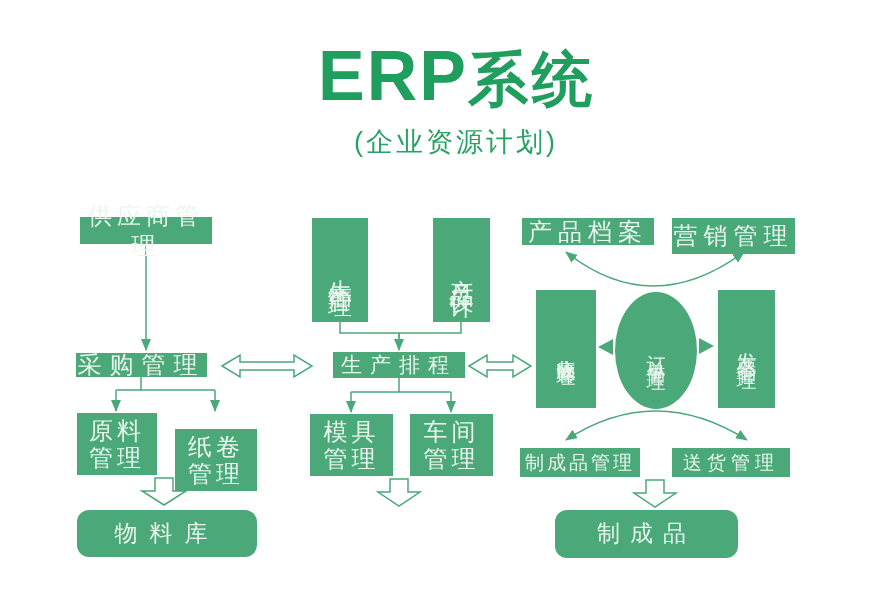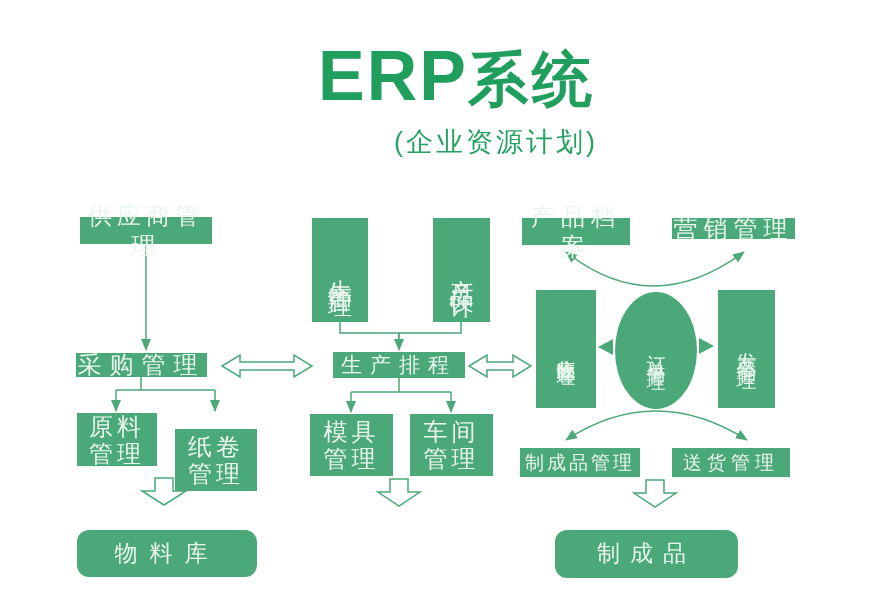--- a/index.html
+++ b/index.html
@@ -5,27 +5,27 @@
   html,body{margin:0;padding:0;background:#ffffff;}
   #canvas{
     position:relative;width:878px;height:591px;background:#ffffff;overflow:hidden;
     font-family:"Liberation Sans","DejaVu Sans",sans-serif;
   }
   .title-wrap{position:absolute;left:457px;top:36px;transform:translateX(-50%);
     white-space:nowrap;color:#1F9E5D;text-align:center;}
   .title-latin{font-size:70px;font-weight:700;letter-spacing:2px;vertical-align:baseline;}
   .title-cjk{font-size:60px;font-weight:600;letter-spacing:4px;vertical-align:baseline;}
   .subtitle{position:absolute;left:456px;top:124px;transform:translateX(-50%);
-    color:#27A263;font-size:27px;letter-spacing:3px;white-space:nowrap;font-weight:400;margin-left:40px;}
+    color:#27A263;font-size:27px;letter-spacing:3px;white-space:nowrap;font-weight:400;}
   .box{
     position:absolute;background:#4BA878;color:#E9F6EE;
     display:flex;align-items:center;justify-content:center;
     font-size:24px;line-height:1.25;text-align:center;
   }
-  .rounded{border-radius:12px;font-size:23px;margin-top:20px;}
+  .rounded{border-radius:12px;font-size:23px;}
   .vtext{writing-mode:vertical-rl;}
   .two-line{white-space:pre-line;line-height:27px;letter-spacing:4px;}
   svg.overlay{position:absolute;left:0;top:0;pointer-events:none;}
 </style>
 </head>
 <body>
 
 <div id="canvas">
 
   <div class="title-wrap">
@@ -65,36 +65,36 @@
 
     <path d="M566,440 Q655,382 747,440" stroke="#4BA878" stroke-width="1.4" fill="none" marker-start="url(#ah)" marker-end="url(#ah)"></path>
 
     <polygon points="155,478 173,478 173,491 186,491 164,505 142,491 155,491" fill="#ffffff" stroke="#4BA878" stroke-width="1.5"></polygon>
     <polygon points="390,479 408,479 408,492 420,492 399,506 378,492 390,492" fill="#ffffff" stroke="#4BA878" stroke-width="1.5"></polygon>
     <polygon points="646,480 664,480 664,493 676,493 655,507 634,493 646,493" fill="#ffffff" stroke="#4BA878" stroke-width="1.5"></polygon>
   </svg>
 
   <div class="box" style="left:80px;top:217px;width:132px;height:27px;letter-spacing:5px;">供应商管理</div>
   <div class="box" style="left:76px;top:353px;width:131px;height:24px;letter-spacing:8px;">采购管理</div>
-  <div class="box two-line" style="left:77px;top:413px;width:80px;height:53px;">原料
+  <div class="box two-line" style="left:77px;top:413px;width:80px;height:62px;">原料
 管理</div>
   <div class="box two-line" style="left:175px;top:413px;width:82px;height:62px;margin-top:16px;">纸卷
 管理</div>
   <div class="box rounded" style="left:77px;top:510px;width:180px;height:47px;letter-spacing:12px;">物料库</div>
 
   <div class="box vtext" style="left:312px;top:218px;width:56px;height:104px;letter-spacing:5px;">生产管理</div>
   <div class="box vtext" style="left:433px;top:218px;width:57px;height:104px;letter-spacing:5px;">产品设计</div>
   <div class="box" style="left:333px;top:352px;width:132px;height:26px;letter-spacing:8px;font-size:21px;">生产排程</div>
   <div class="box two-line" style="left:310px;top:414px;width:83px;height:62px;">模具
 管理</div>
   <div class="box two-line" style="left:410px;top:414px;width:83px;height:62px;">车间
 管理</div>
 
-  <div class="box" style="left:522px;top:218px;width:108px;height:27px;letter-spacing:6px;">产品档案</div>
-  <div class="box" style="left:672px;top:218px;width:123px;height:21px;letter-spacing:6px;">营销管理</div>
+  <div class="box" style="left:522px;top:218px;width:132px;height:27px;letter-spacing:6px;">产品档案</div>
+  <div class="box" style="left:672px;top:218px;width:123px;height:36px;letter-spacing:6px;">营销管理</div>
   <div class="box vtext" style="left:536px;top:290px;width:60px;height:118px;font-size:19px;letter-spacing:2px;">应收款管理</div>
   <div class="box vtext" style="left:615px;top:292px;width:82px;height:117px;border-radius:50%;font-size:19px;letter-spacing:6px;">订单管理</div>
   <div class="box vtext" style="left:718px;top:290px;width:57px;height:118px;font-size:20px;letter-spacing:6px;">发票管理</div>
   <div class="box" style="left:520px;top:448px;width:120px;height:29px;font-size:19px;letter-spacing:3px;">制成品管理</div>
   <div class="box" style="left:672px;top:448px;width:118px;height:29px;font-size:19px;letter-spacing:5px;">送货管理</div>
   <div class="box rounded" style="left:555px;top:510px;width:183px;height:48px;letter-spacing:10px;font-family:Liberation Serif, serif;">制成品</div>
 
 </div>
 
 </body></html>

